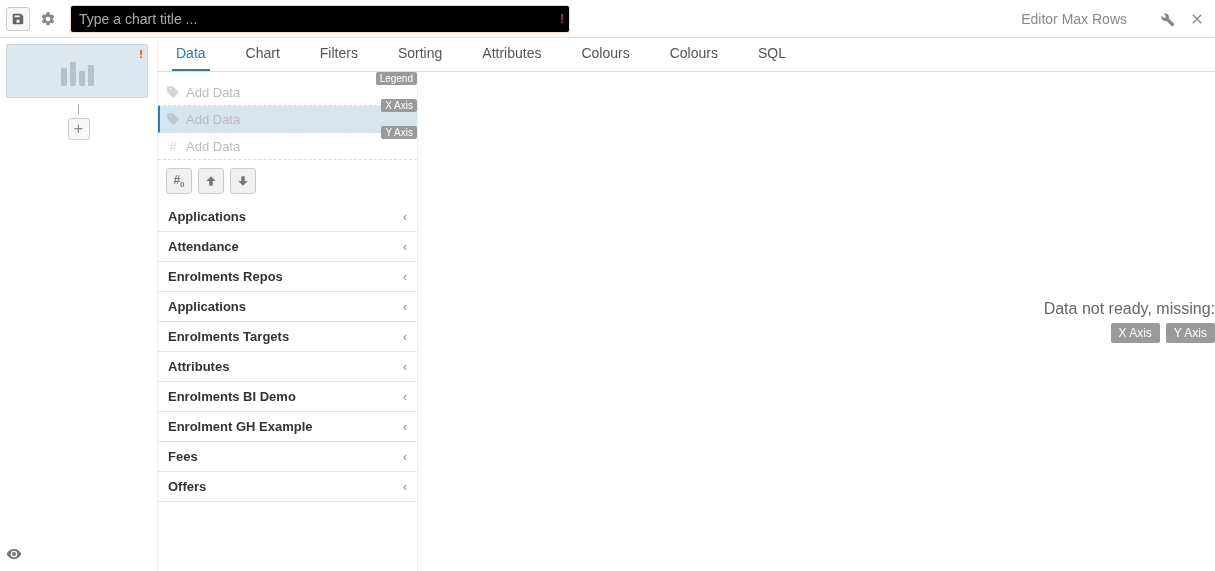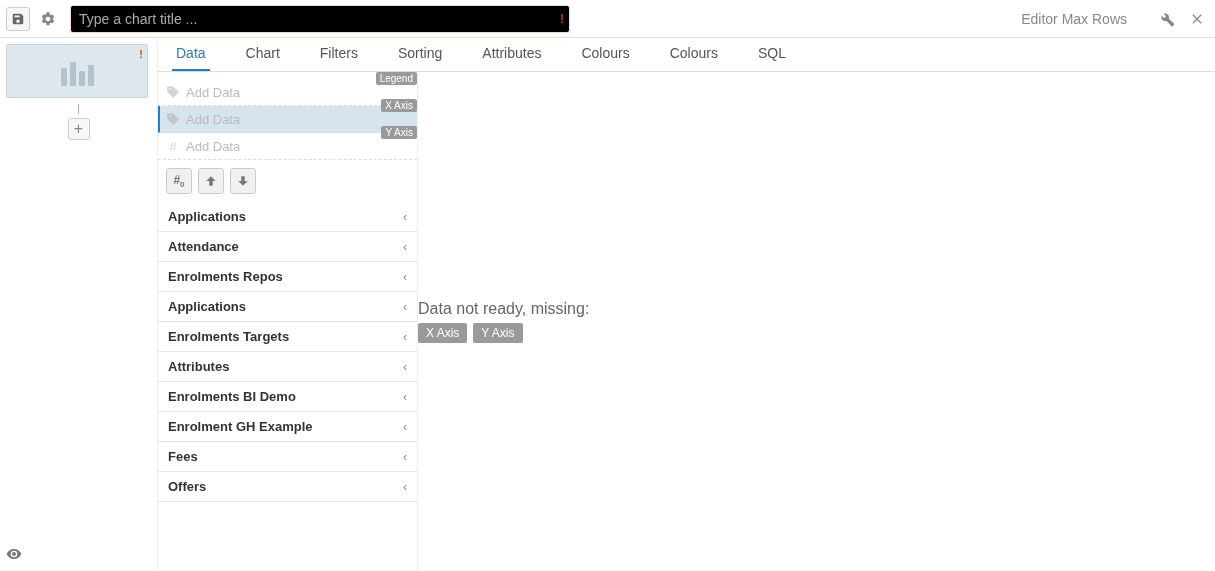--- a/index.html
+++ b/index.html
@@ -57,21 +57,21 @@
 .filter-input { width: 100%; height: 26px; border: none; border-bottom: 1px solid #ddd; padding: 0 22px 0 2px; font-size: 13px; outline: none; }
 .filter-input::placeholder { color: #aaa; }
 .filter-search { position: absolute; right: 12px; top: 4px; color: #555; }
 .filter-search svg { width: 14px; height: 14px; fill: #333; }
 
 .cat-list { flex: 1; overflow-y: auto; }
 .cat { border-bottom: 1px solid #e5e5e5; padding: 7px 10px; display: flex; justify-content: space-between; align-items: center; cursor: pointer; font-size: 13px; }
 .cat-name { font-weight: 700; color: #333; }
 .cat-chev { color: #888; font-size: 12px; }
 
-.canvas { flex: 1; display: flex; flex-direction: column; align-items: flex-start; justify-content: center; gap: 5px; }
+.canvas { flex: 1; display: flex; flex-direction: column; align-items: flex-end; justify-content: center; gap: 5px; }
 .msg { color: #666; font-size: 16px; }
 .missing-chips { display: flex; gap: 6px; }
 .chip { background: #9a9a9a; color: #fff; font-size: 12px; padding: 3px 8px; border-radius: 2px; }
 </style>
 </head>
 <body>
 
 <div class="topbar">
   <div class="tb-btn">
     <svg viewBox="0 0 24 24">

